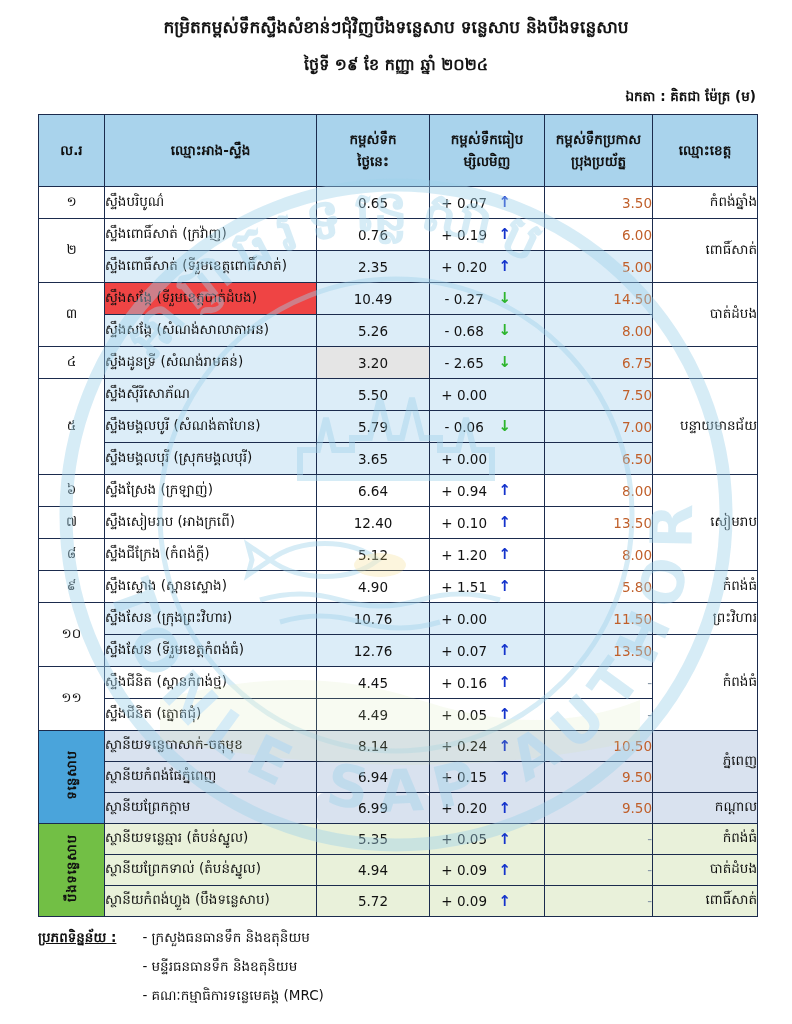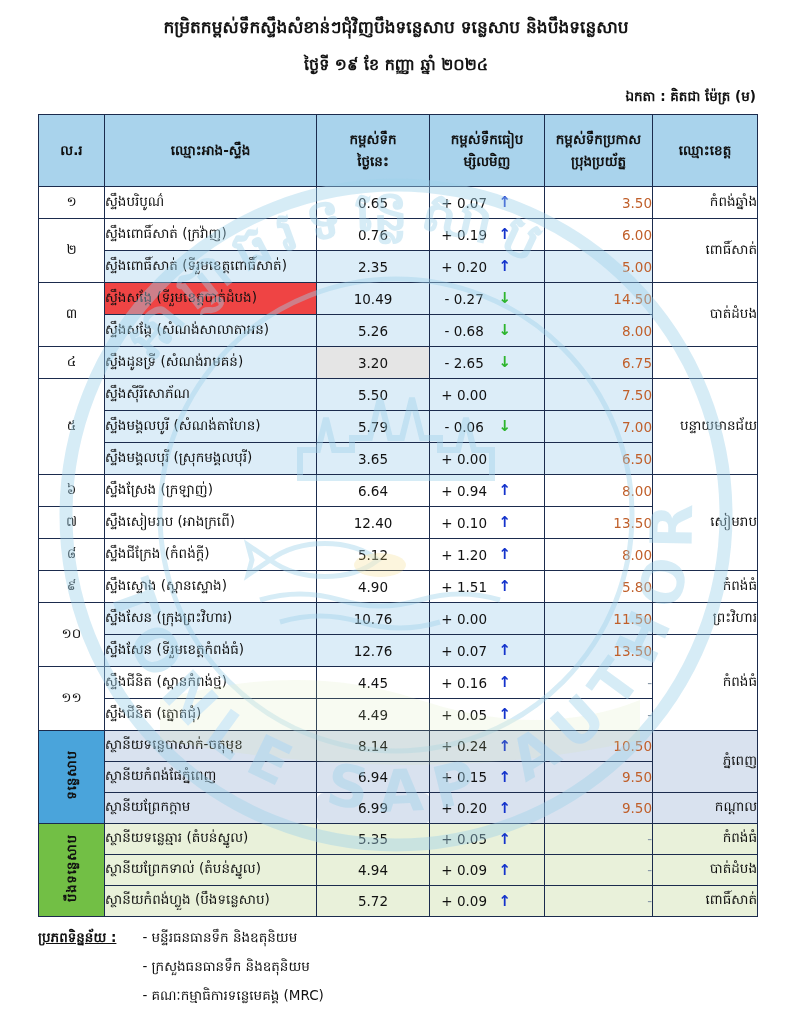--- a/index.html
+++ b/index.html
@@ -382,22 +382,22 @@
         </td>
         <td class="c-alert dash" style="background: rgb(233, 241, 218);">-</td>
         <td class="c-prov" style="background: rgb(233, 241, 218);">ពោធិ៍សាត់</td>
       </tr>
     </tbody>
 </table>
 
 <div class="footer">
   <span class="src-label">ប្រភពទិន្នន័យ :</span>
   <div class="src-lines">
+    <div>- ក្រសួងធនធានទឹក និងឧតុនិយម</div>
     <div>- មន្ទីរធនធានទឹក និងឧតុនិយម</div>
-    <div>- ក្រសួងធនធានទឹក និងឧតុនិយម</div>
     <div>- គណៈកម្មាធិការទន្លេមេគង្គ (MRC)</div>
   </div>
 </div>
 
 <svg class="watermark" viewBox="0 0 792 1024" aria-hidden="true">
   <g fill="none" stroke="#9fd2ea">
     <circle cx="396" cy="515" r="330" stroke-width="13"></circle>
     <circle cx="396" cy="515" r="236" stroke-width="5"></circle>
 
     <path stroke-width="6" d="M300,478 L300,450 L318,450 L326,418 L334,450 L352,450 L352,438 L370,438 L380,398 L390,438 L402,438 L412,398 L422,438 L440,438 L440,450 L458,450 L466,418 L474,450 L492,450 L492,478 Z"></path>

